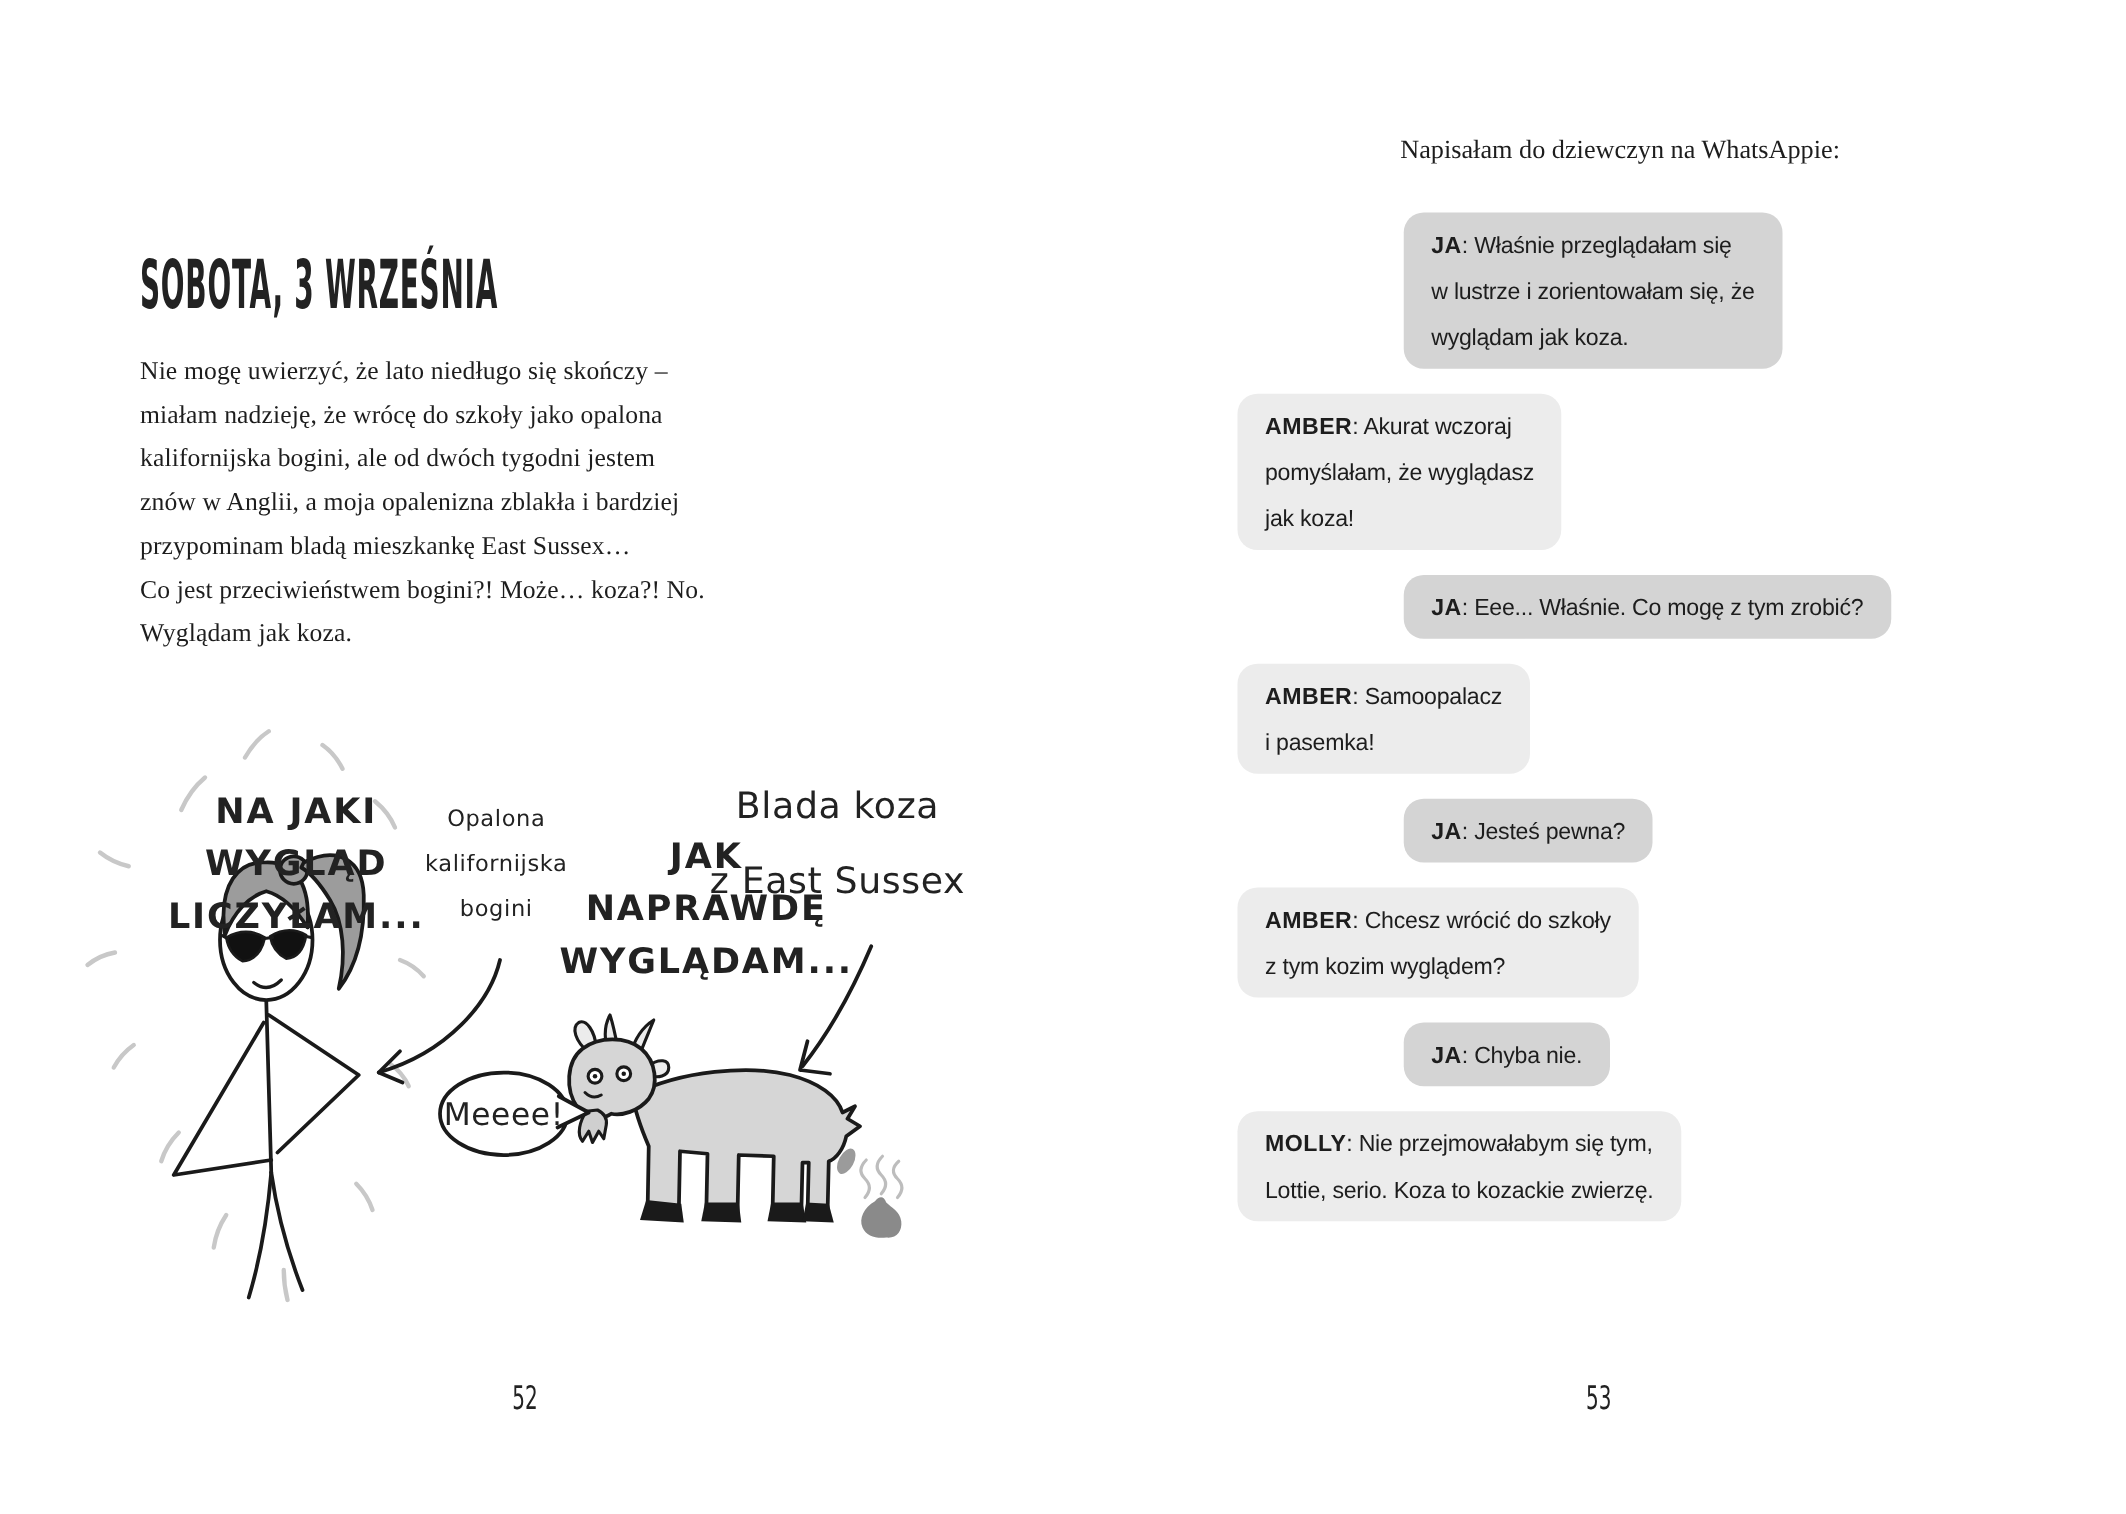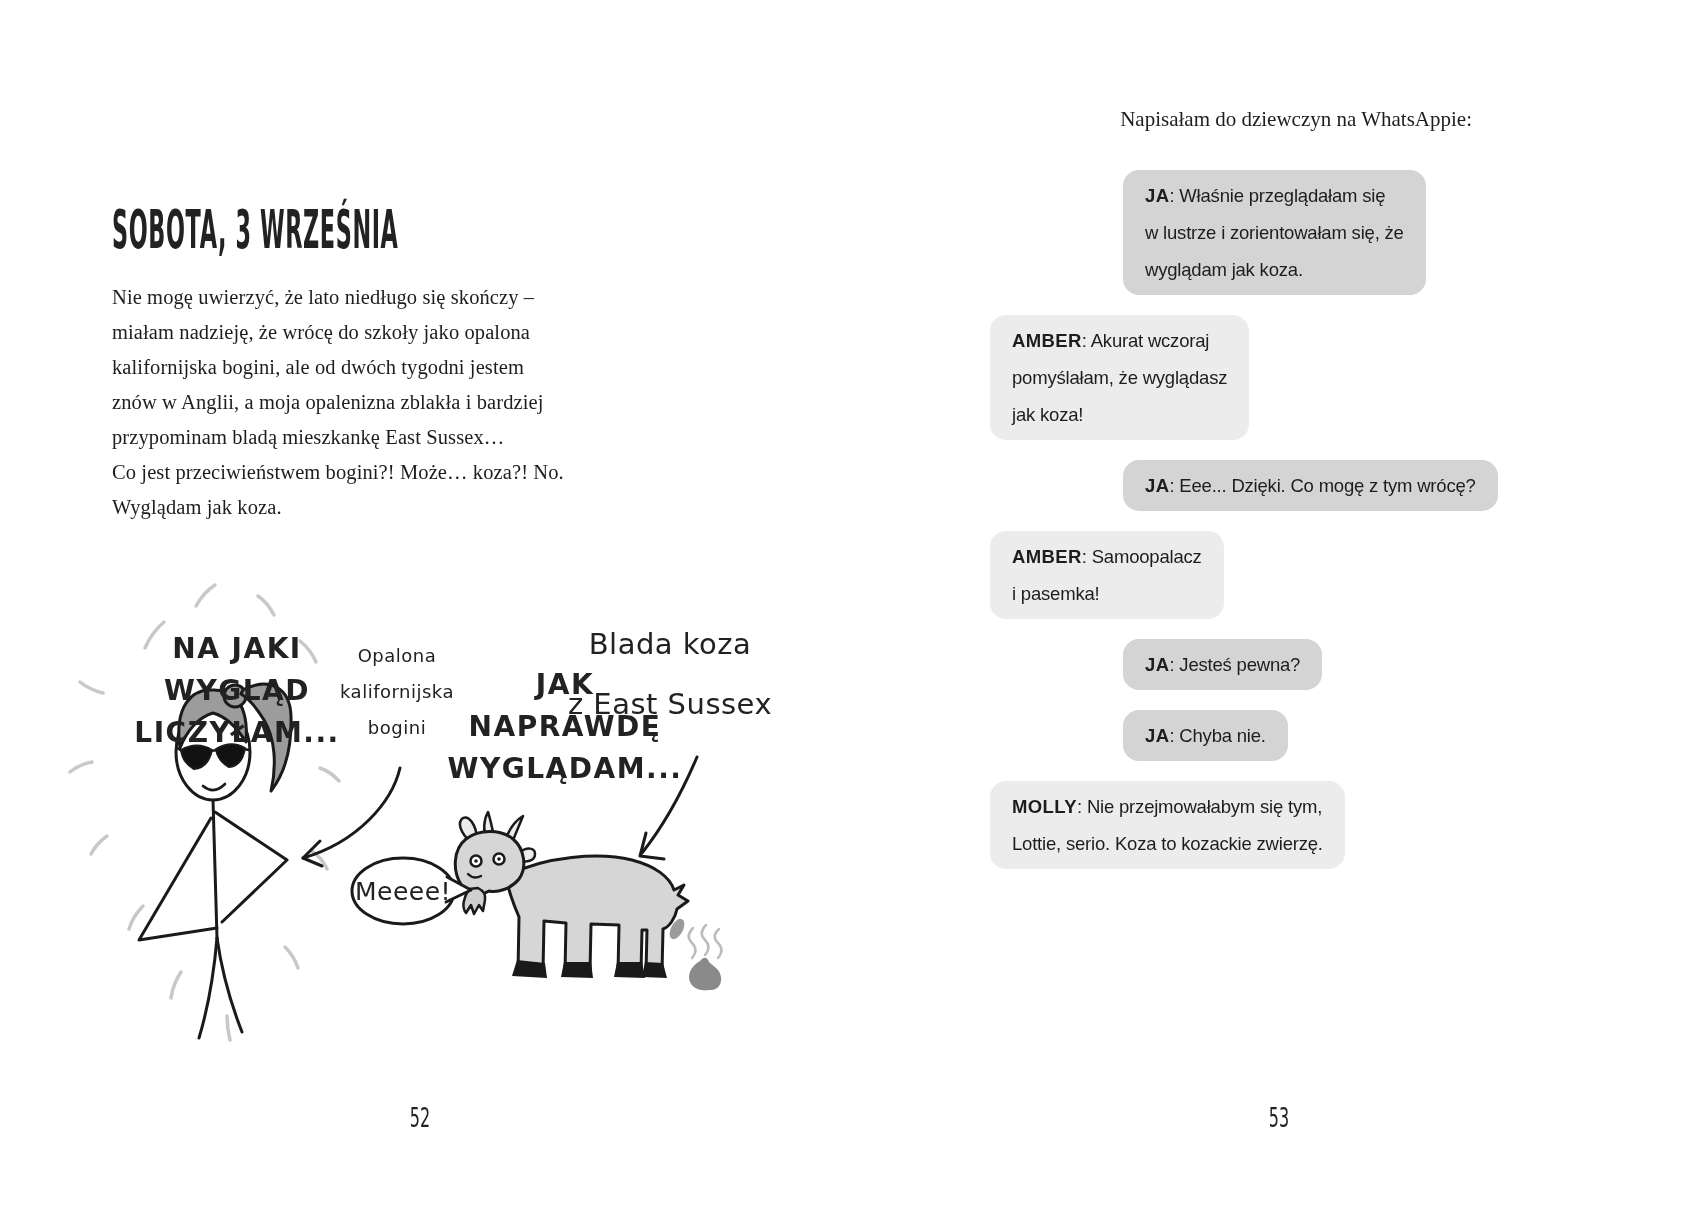--- a/index.html
+++ b/index.html
@@ -194,23 +194,25 @@
 
   <p class="chat-intro">Napisałam do dziewczyn na WhatsAppie:</p>
 
   <div class="chat" id="chat">
       <div class="bubble me"><b class="speaker">JA</b><span class="msg">: Właśnie przeglądałam się
 w lustrze i zorientowałam się, że
 wyglądam jak koza.</span></div>
       <div class="bubble friend"><b class="speaker">AMBER</b><span class="msg">: Akurat wczoraj
 pomyślałam, że wyglądasz
 jak koza!</span></div>
-      <div class="bubble me"><b class="speaker">JA</b><span class="msg">: Eee... Dzięki. Co mogę z tym wrócę?</span></div>
+      <div class="bubble me"><b class="speaker">JA</b><span class="msg">: Eee... Właśnie. Co mogę z tym zrobić?</span></div>
       <div class="bubble friend"><b class="speaker">AMBER</b><span class="msg">: Samoopalacz
 i pasemka!</span></div>
       <div class="bubble me"><b class="speaker">JA</b><span class="msg">: Jesteś pewna?</span></div>
+      <div class="bubble friend"><b class="speaker">AMBER</b><span class="msg">: Chcesz wrócić do szkoły
+z tym kozim wyglądem?</span></div>
       <div class="bubble me"><b class="speaker">JA</b><span class="msg">: Chyba nie.</span></div>
       <div class="bubble friend"><b class="speaker">MOLLY</b><span class="msg">: Nie przejmowałabym się tym,
 Lottie, serio. Koza to kozackie zwierzę.</span></div>
     </div>
 
   <div class="pagenum right">53</div>
 </div>
 
 </body></html>

